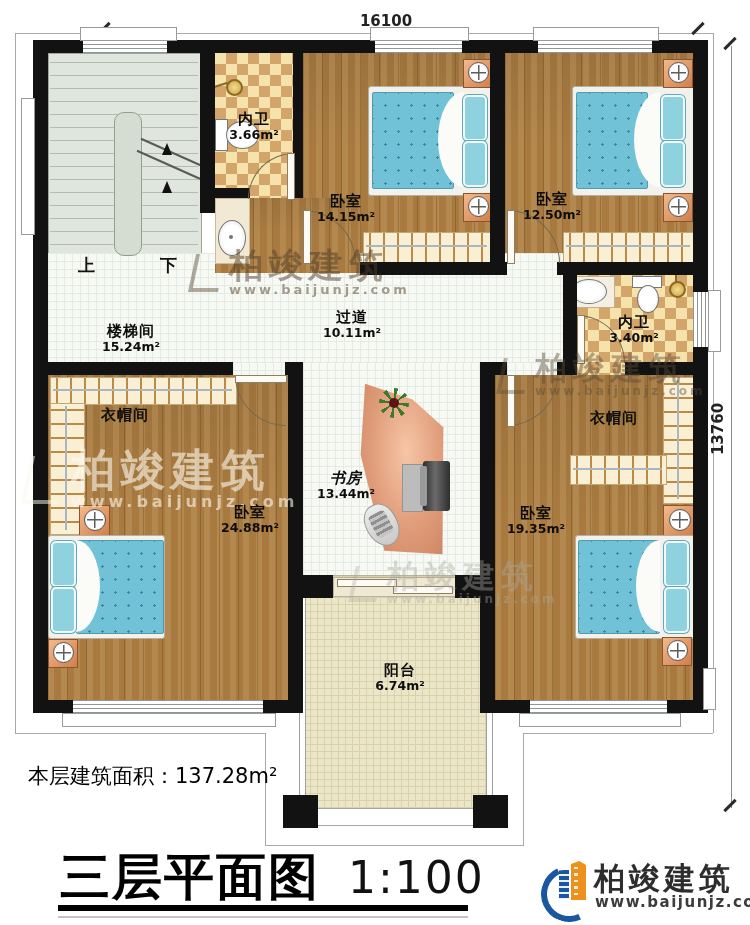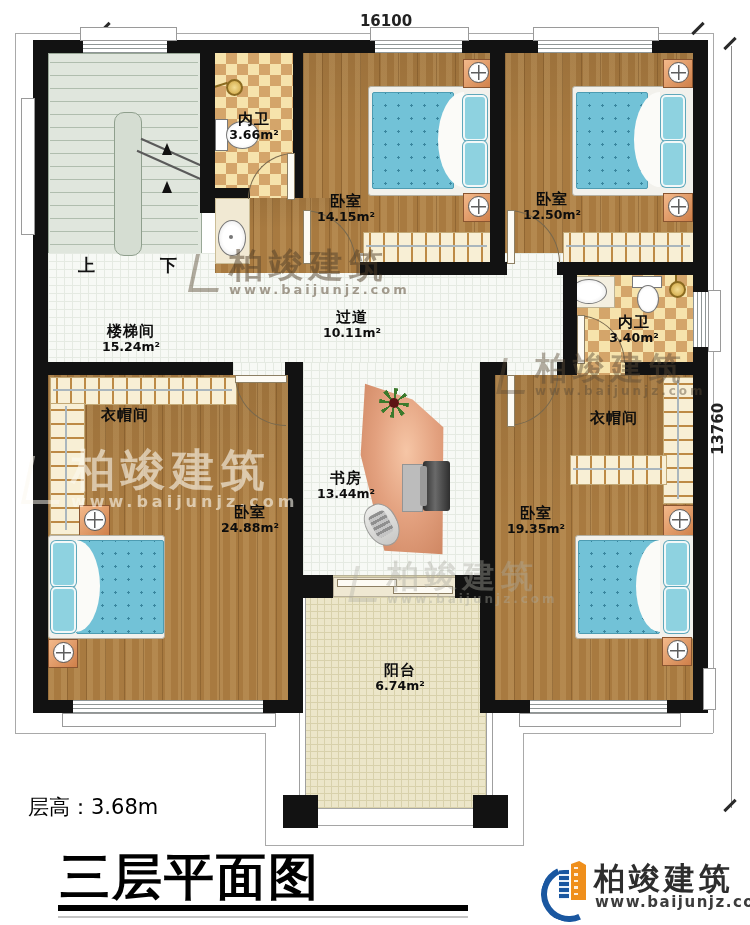--- a/index.html
+++ b/index.html
@@ -315,30 +315,31 @@
   <div class="abs updown" style="left:160px;top:254px;">下</div>
   <div class="abs rname" style="left:131px;top:322px;">楼梯间</div>
   <div class="abs rarea" style="left:131px;top:339px;">15.24m²</div>
   <div class="abs rname" style="left:352px;top:308px;">过道</div>
   <div class="abs rarea" style="left:352px;top:325px;">10.11m²</div>
   <div class="abs rname" style="left:634px;top:313px;">内卫</div>
   <div class="abs rarea" style="left:634px;top:330px;">3.40m²</div>
   <div class="abs rname" style="left:125px;top:406px;">衣帽间</div>
   <div class="abs rname" style="left:250px;top:503px;">卧室</div>
   <div class="abs rarea" style="left:250px;top:520px;">24.88m²</div>
-  <div class="abs rname" style="left:346px;top:469px;">书房</div>
+  <div class="abs rname" style="left:346px;top:469px;font-style:italic;">书房</div>
   <div class="abs rarea" style="left:346px;top:486px;">13.44m²</div>
   <div class="abs rname" style="left:536px;top:504px;">卧室</div>
   <div class="abs rarea" style="left:536px;top:521px;">19.35m²</div>
   <div class="abs rname" style="left:614px;top:409px;">衣帽间</div>
   <div class="abs rname" style="left:400px;top:661px;">阳台</div>
   <div class="abs rarea" style="left:400px;top:678px;">6.74m²</div>
 
-  <div class="abs infotext" style="left:28px;top:793px;">层高：3.68m</div>
+  <div class="abs infotext" style="left:28px;top:762px;">本层建筑面积：137.28m²</div>
   <div class="abs title-main" style="left:60px;top:844px;font-family:Liberation Serif, serif;">三层平面图</div>
+  <div class="abs title-scale" style="left:348px;top:852px;">1:100</div>
   <div class="abs" style="left:58px;top:905px;width:410px;height:6px;background:#000;"></div>
   <div class="abs" style="left:58px;top:916px;width:410px;height:2px;background:#c4c4c4;"></div>
 
   <div class="abs logo-swoosh" style="left:541px;top:866px;width:44px;height:44px;"></div>
   <div class="abs bldg-blue" style="left:559px;top:870px;width:10px;height:29px;"></div>
   <div class="abs bldg-orange" style="left:571px;top:861px;width:15px;height:39px;"></div>
   <div class="abs brand-name" style="left:594px;top:858px;">柏竣建筑</div>
   <div class="abs brand-url" style="left:595px;top:893px;">www.baijunjz.com</div>
 
 </div>

